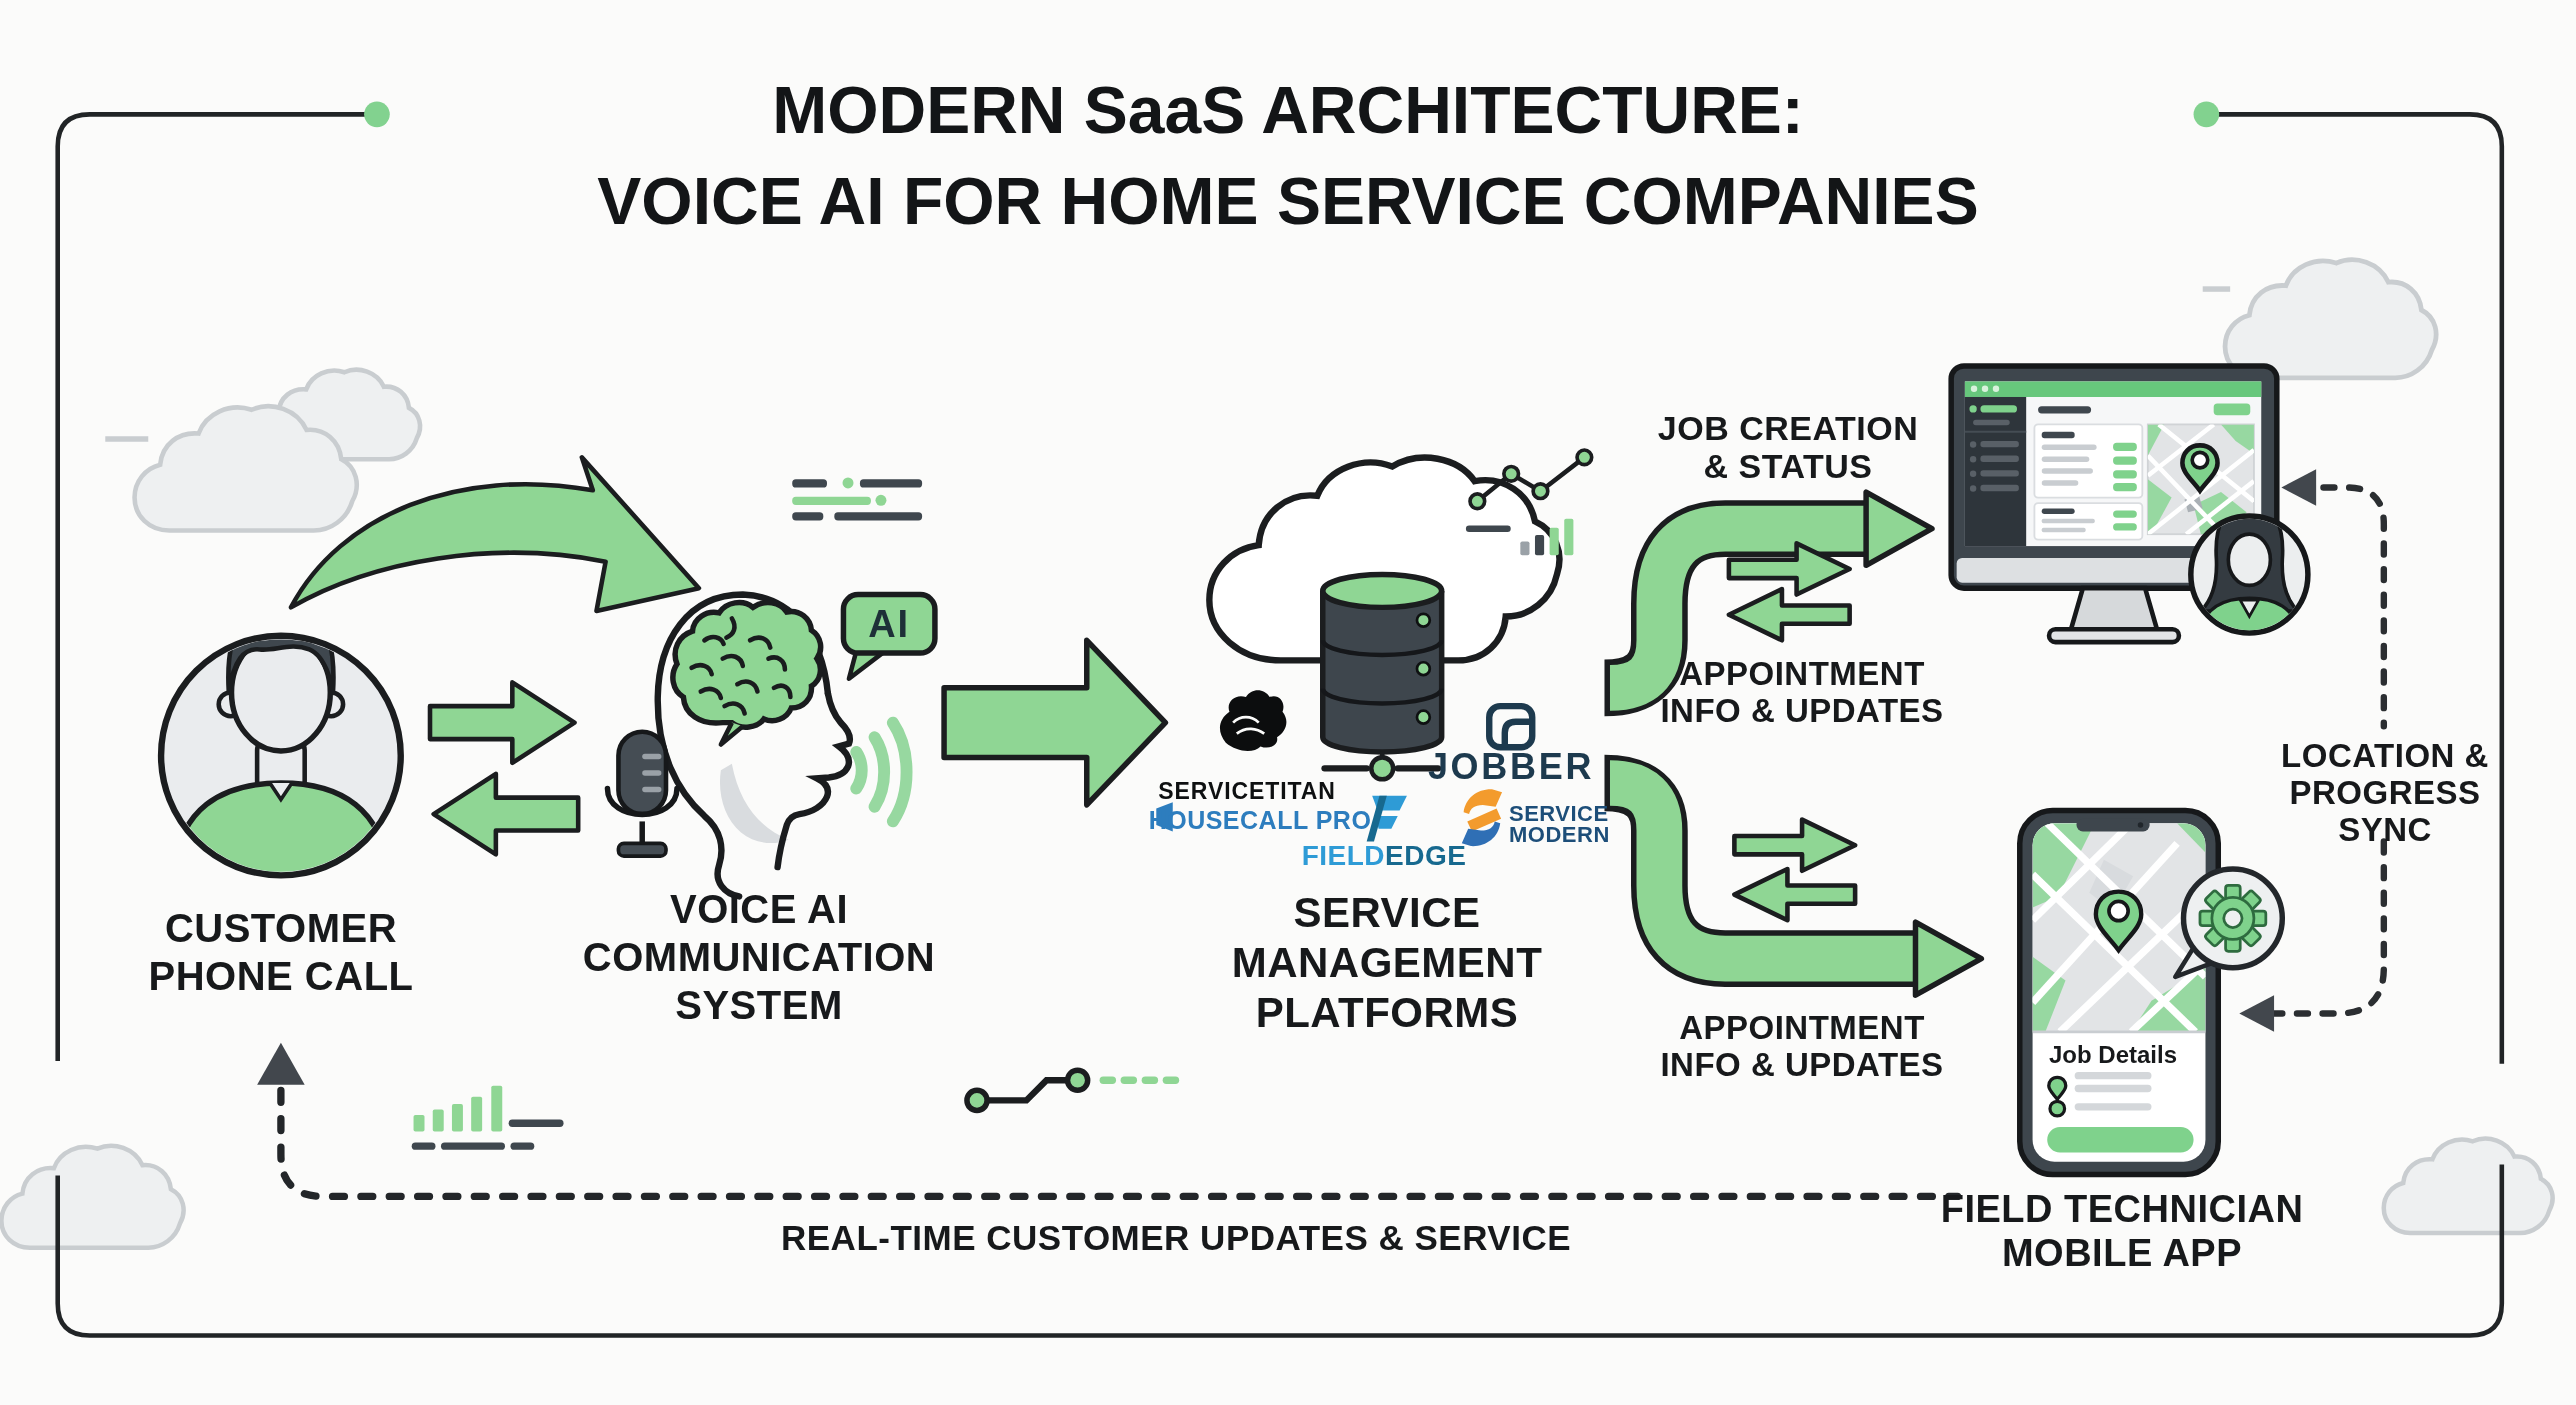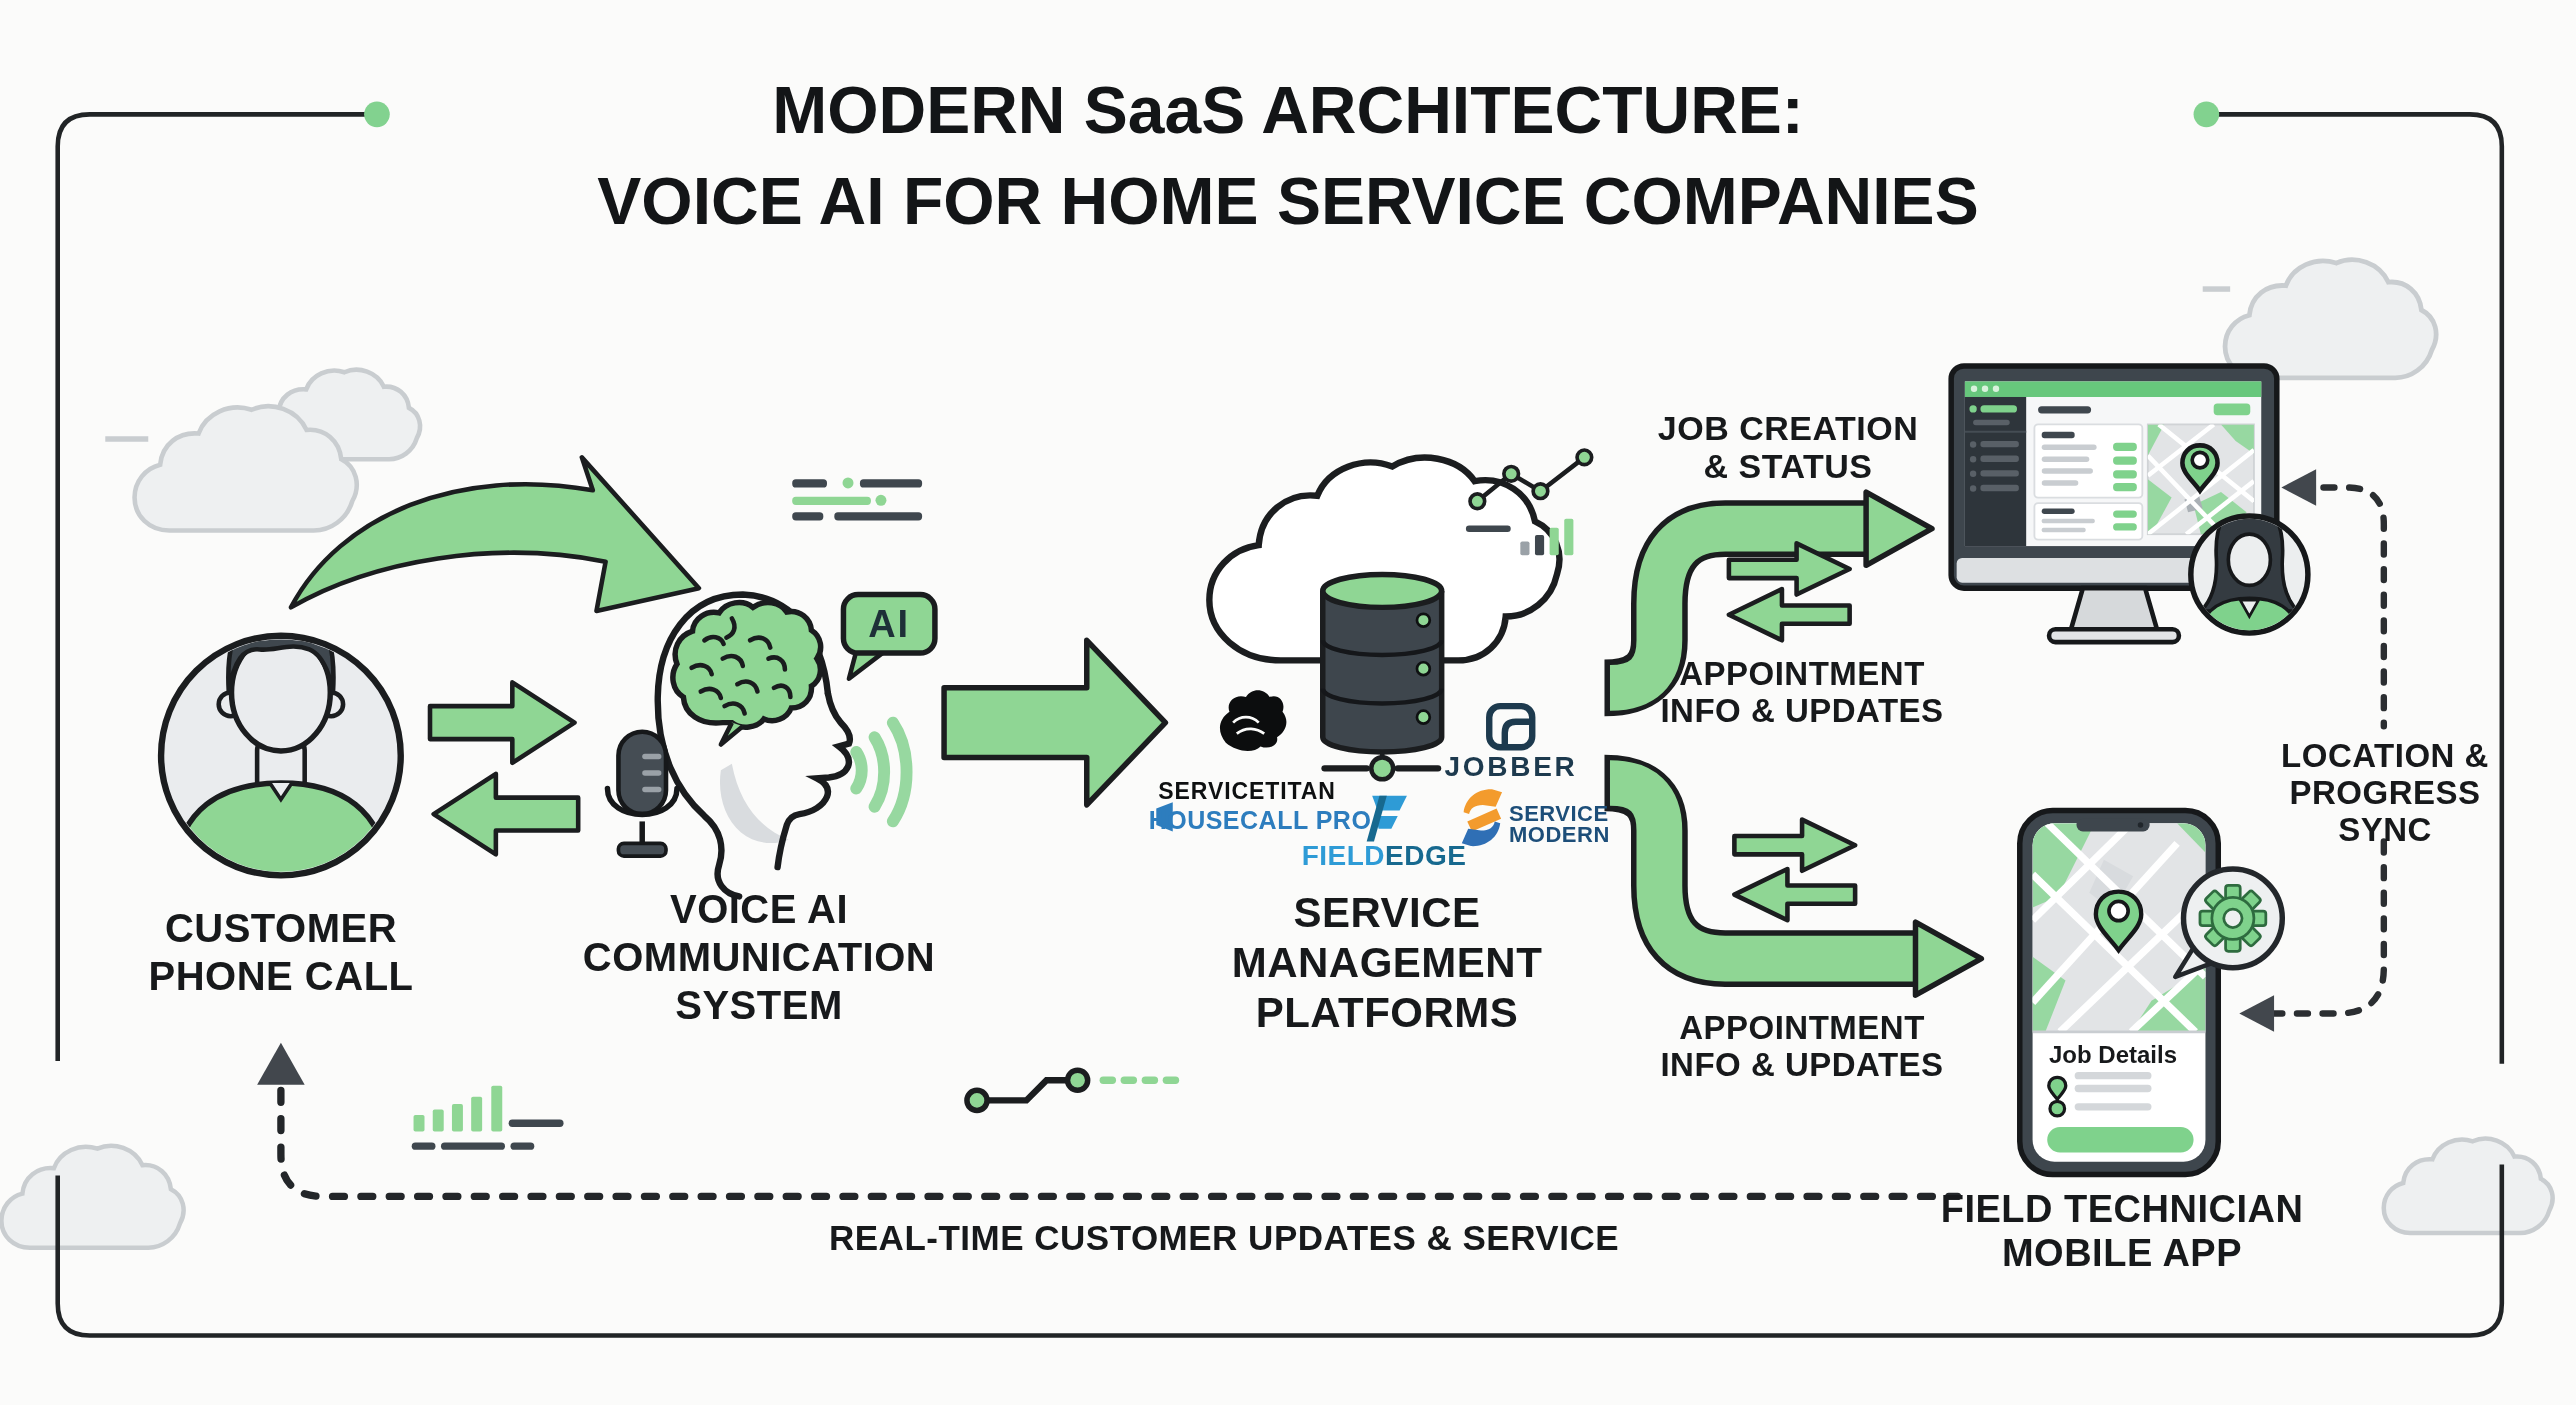--- a/index.html
+++ b/index.html
@@ -6,25 +6,25 @@
   .stage{position:relative;width:2576px;height:1405px;background:#fbfbfa;overflow:hidden;
          font-family:"Liberation Sans",sans-serif;padding-left:24px;}
   svg.art{position:absolute;left:0;top:0;width:2576px;height:1405px;}
   .lbl{position:absolute;transform:translate(-50%,-50%);text-align:center;font-weight:800;
        color:#17191b;white-space:nowrap;letter-spacing:0.5px;}
   .title{font-size:66px;line-height:91px;letter-spacing:0;color:#131517;}
   .node{font-size:40px;line-height:48px;}
   .node-sm{font-size:38px;line-height:44px;}
   .edge{font-size:33px;line-height:37px;}
   .edge-lg{font-size:34px;line-height:38px;}
-  .rt-lbl{font-size:35px;margin-left:48px;}
+  .rt-lbl{font-size:35px;}
   .ai-badge{font-size:38px;color:#1e3038;letter-spacing:1.8px;}
   .logo{position:absolute;transform:translate(-50%,-50%);font-weight:800;white-space:nowrap;}
   .st-txt{font-size:23px;color:#0e1011;letter-spacing:0.9px;}
-  .jb-txt{font-size:28px;color:#1d3a4e;letter-spacing:2.7px;}
+  .jb-txt{font-size:36px;color:#1d3a4e;letter-spacing:2.7px;}
   .hc-txt{font-size:25px;font-weight:700;color:#2d7dbe;letter-spacing:0.5px;}
   .fe-txt{font-size:28px;letter-spacing:0.5px;}
   .fe-f{color:#2e9bd6;} .fe-e{color:#17698f;}
   .sf-txt{position:absolute;font-size:22px;font-weight:800;color:#1d4e79;line-height:21px;
           letter-spacing:0.5px;}
   .jd-txt{position:absolute;font-size:24px;font-weight:700;color:#17191b;}
 </style>
 </head>
 <body>
 

